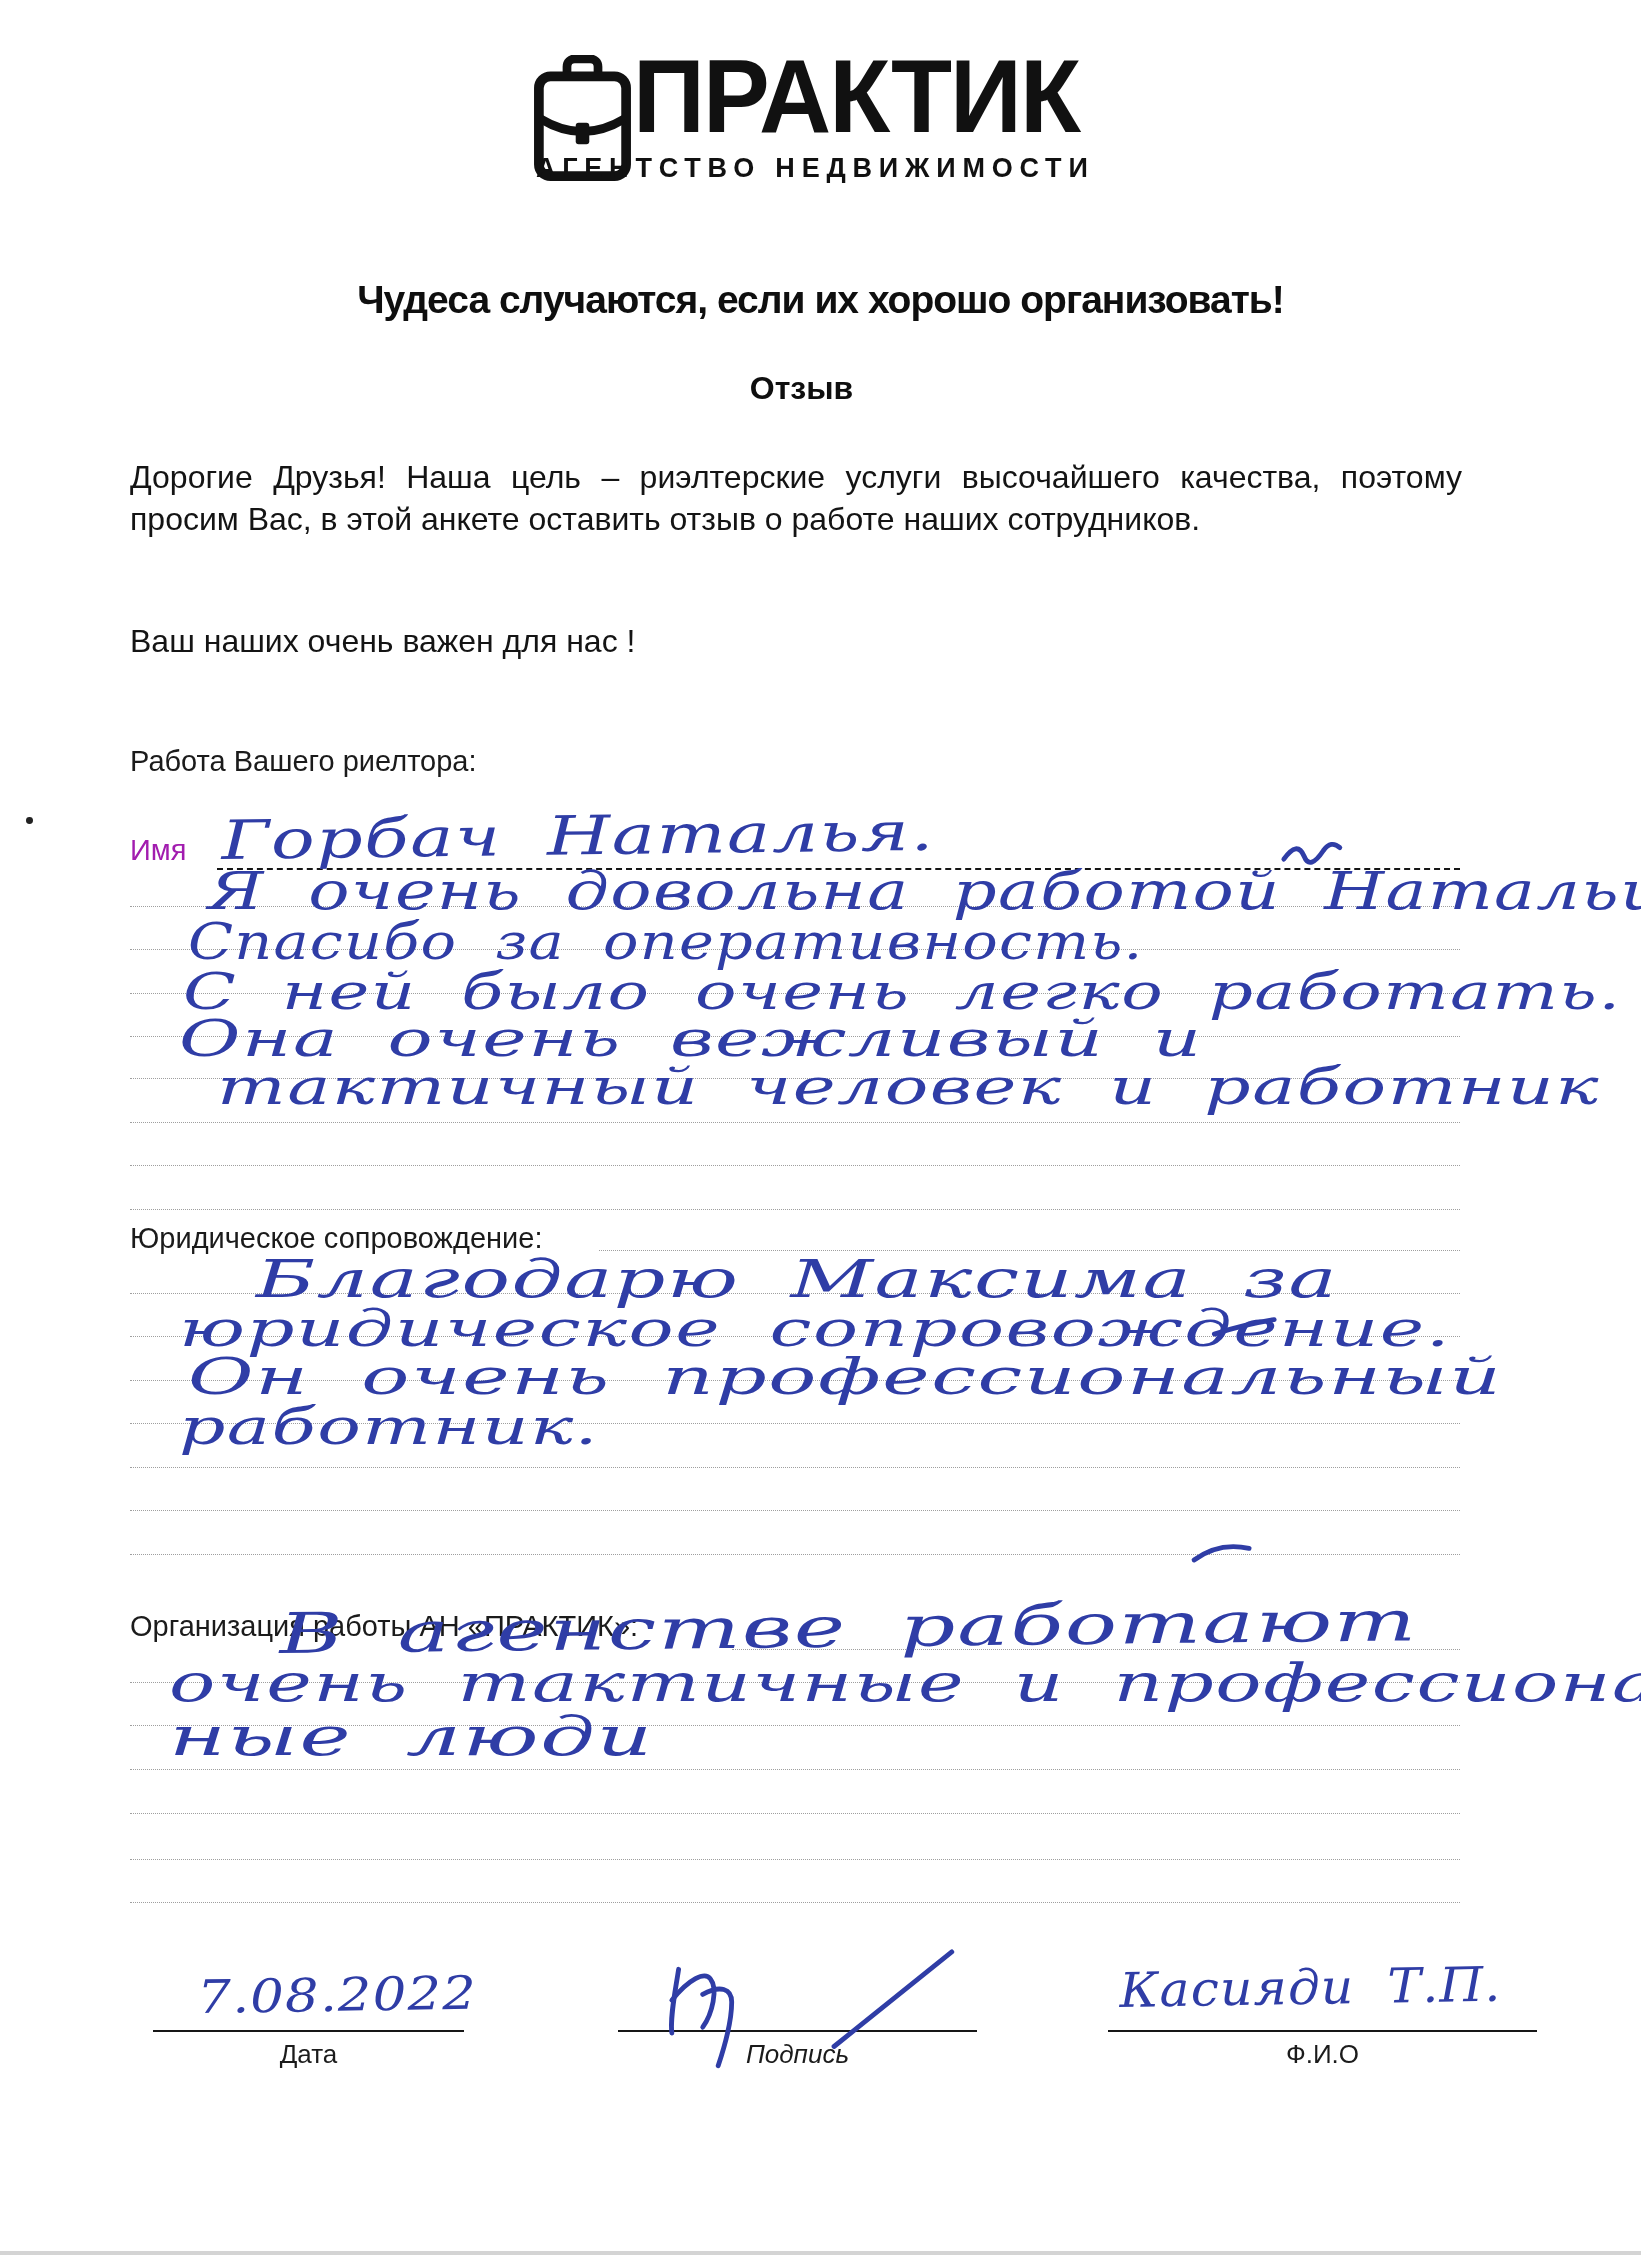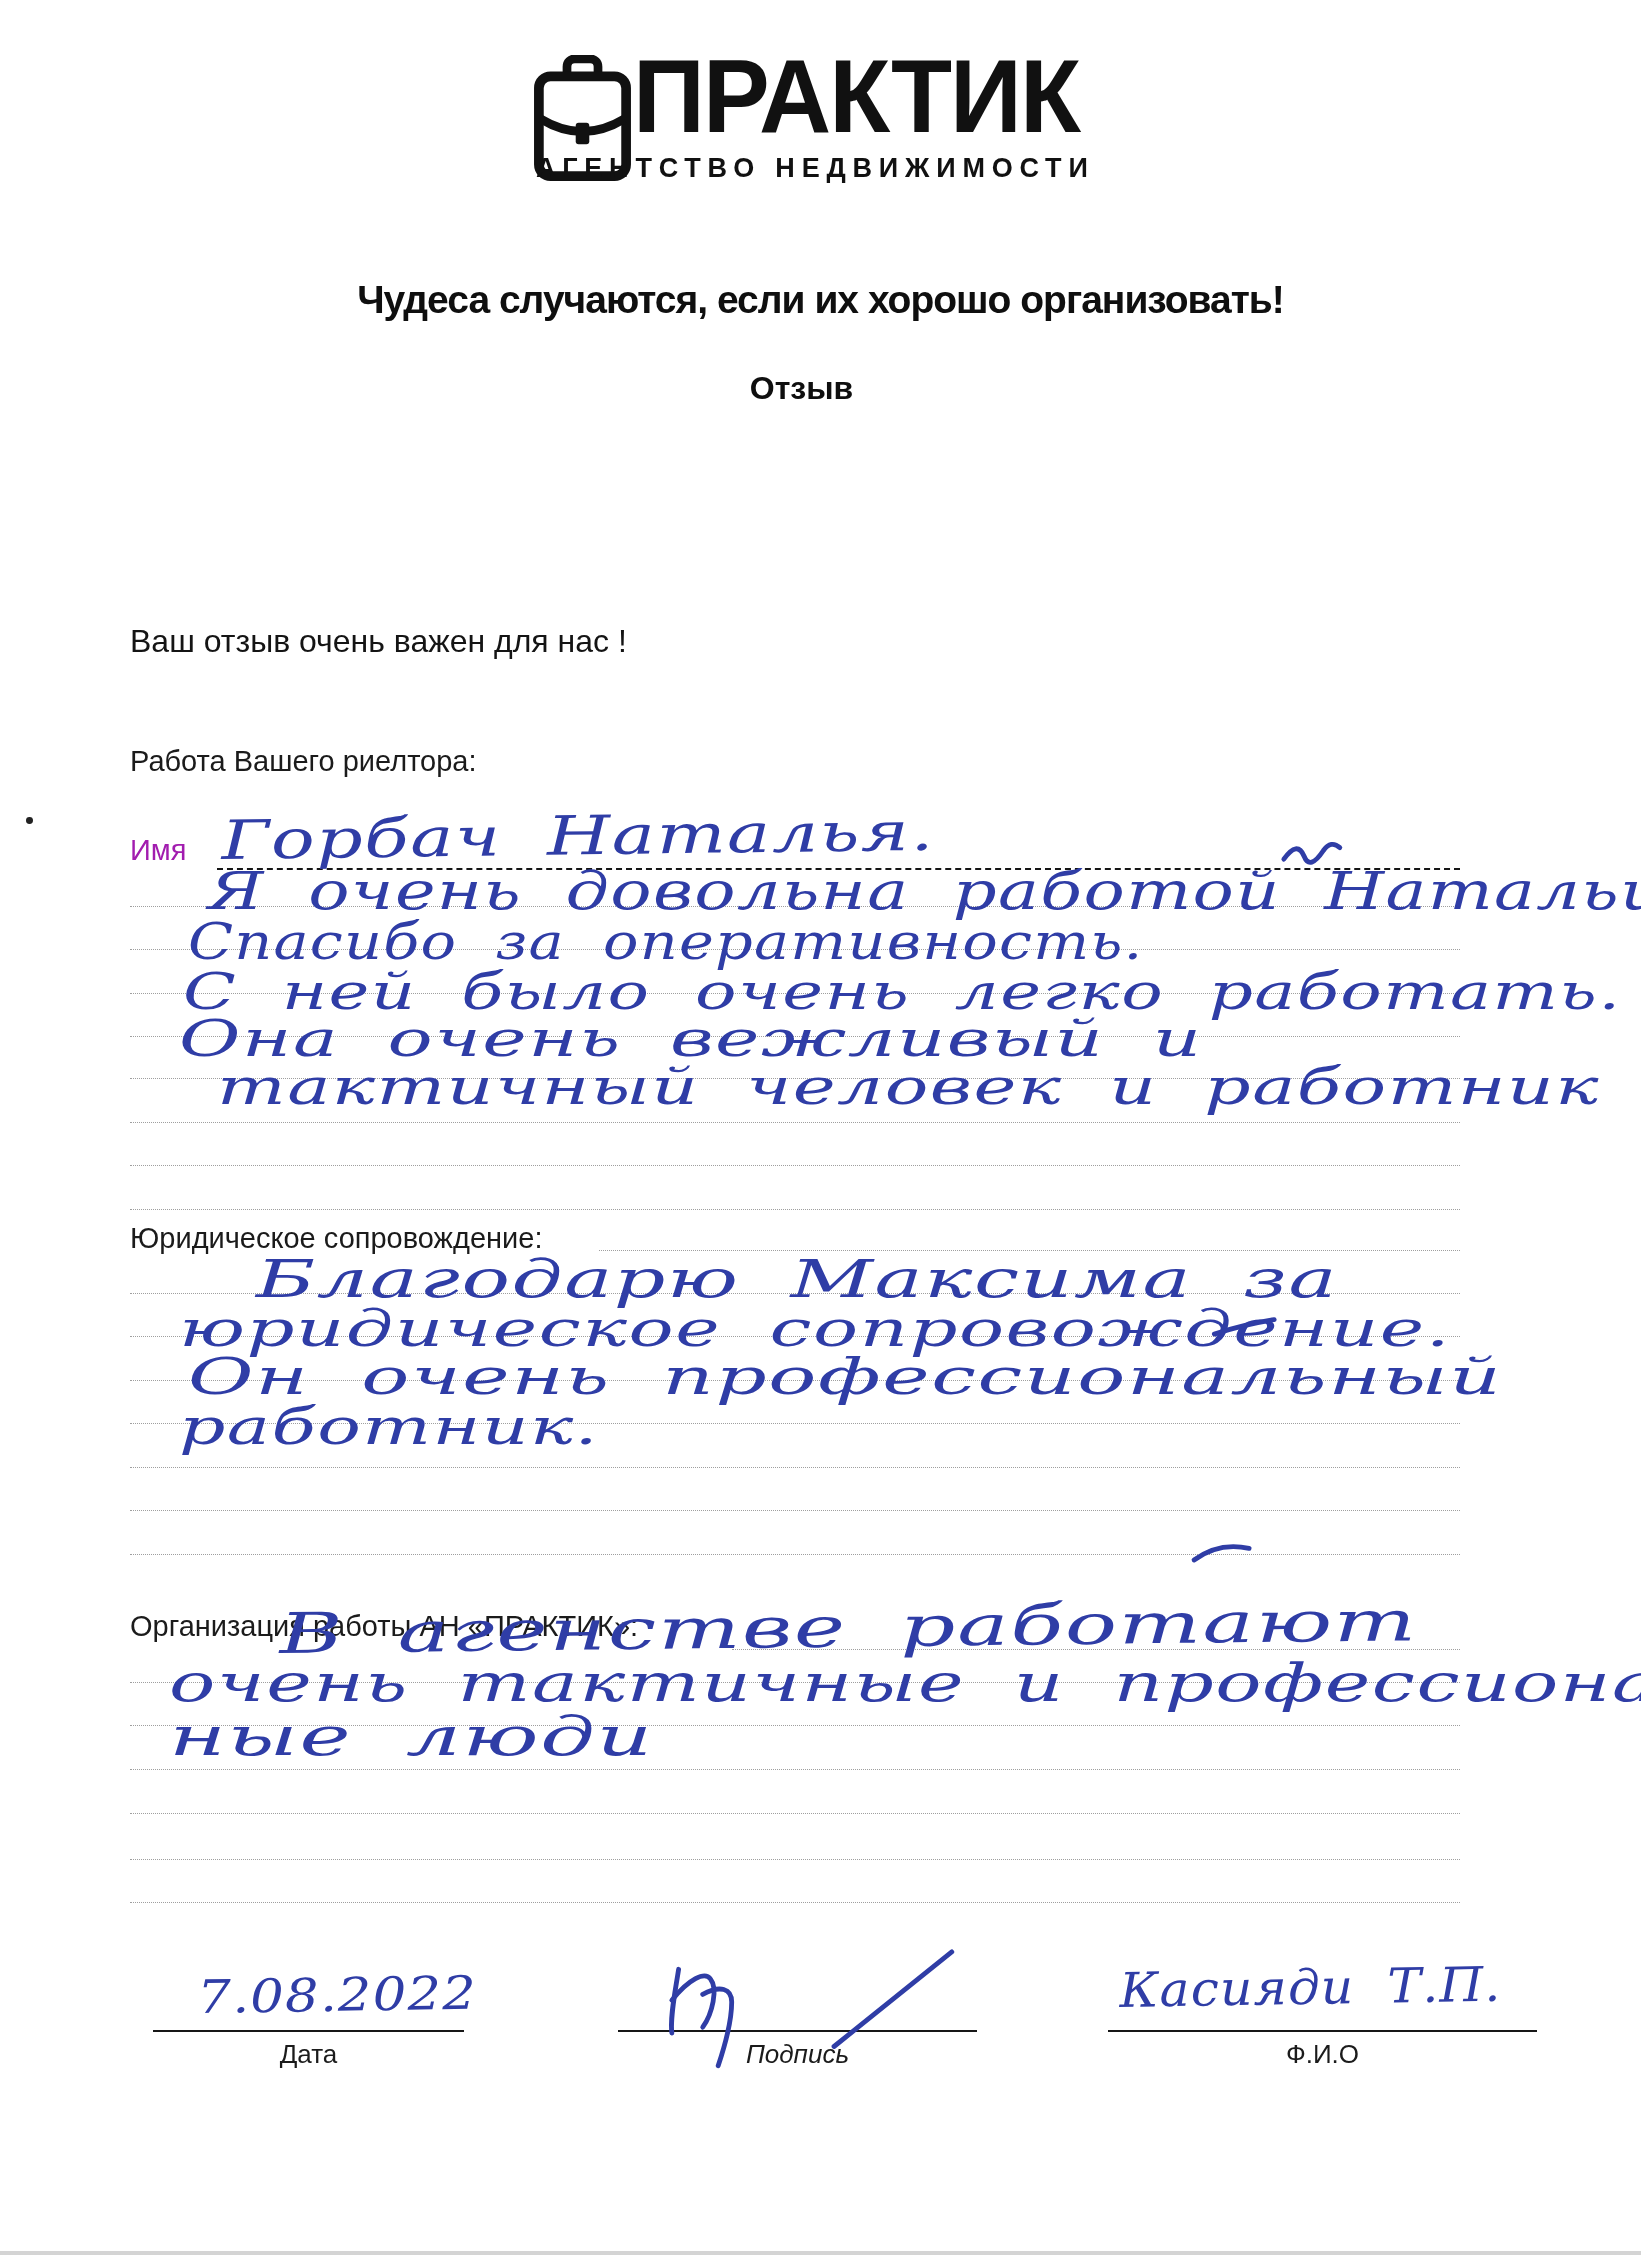--- a/index.html
+++ b/index.html
@@ -67,21 +67,22 @@
       <rect x="5" y="22" width="90" height="103" rx="12" fill="#fff" stroke="#111" stroke-width="10"></rect>
       <path d="M7 66 Q50 92 93 66" fill="none" stroke="#111" stroke-width="9"></path>
       <rect x="43" y="70" width="14" height="22" rx="3" fill="#111"></rect>
     </svg>
     <div class="brand">ПРАКТИК</div>
     <div class="brand-sub">АГЕНТСТВО НЕДВИЖИМОСТИ</div>
   </div>
 
   <div class="headline">Чудеса случаются, если их хорошо организовать!</div>
   <div class="form-title">Отзыв</div>
-  <p class="note">Ваш отзыв очень важен для нас !</p>
+  <p class="intro">Дорогие Друзья! Наша цель – риэлтерские услуги высочайшего качества, поэтому просим Вас, в этой анкете оставить отзыв о работе наших сотрудников.</p>
+  <p class="note">Ваш наших очень важен для нас !</p>
 
   <div class="sec-label" style="top:745px;text-align:right;">Работа Вашего риелтора:</div>
   <div class="name-label">Имя</div>
   <div class="name-dash"></div>
   <div class="hw" style="left:222px;top:809px;font-size:54px;transform:scaleX(1.35) rotate(-1deg);">Горбач Наталья.</div>
 
   <div class="rule" style="left:130px;top:906px;width:1330px;"></div>
   <div class="rule" style="left:130px;top:949px;width:1330px;"></div>
   <div class="rule" style="left:130px;top:993px;width:1330px;"></div>
   <div class="rule" style="left:130px;top:1036px;width:1330px;"></div>

